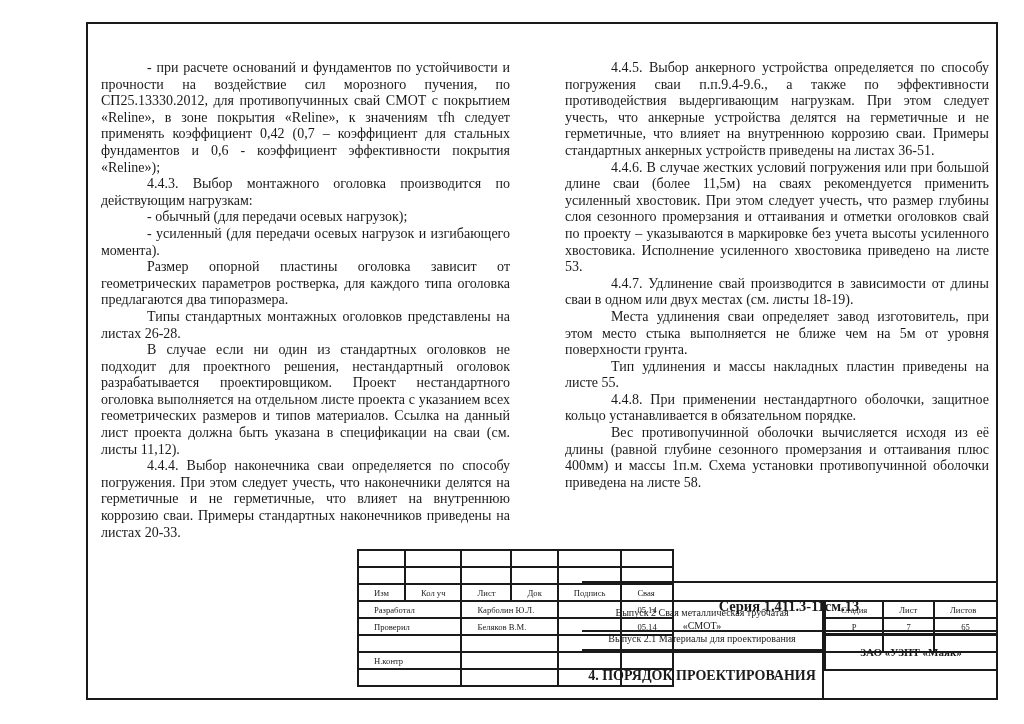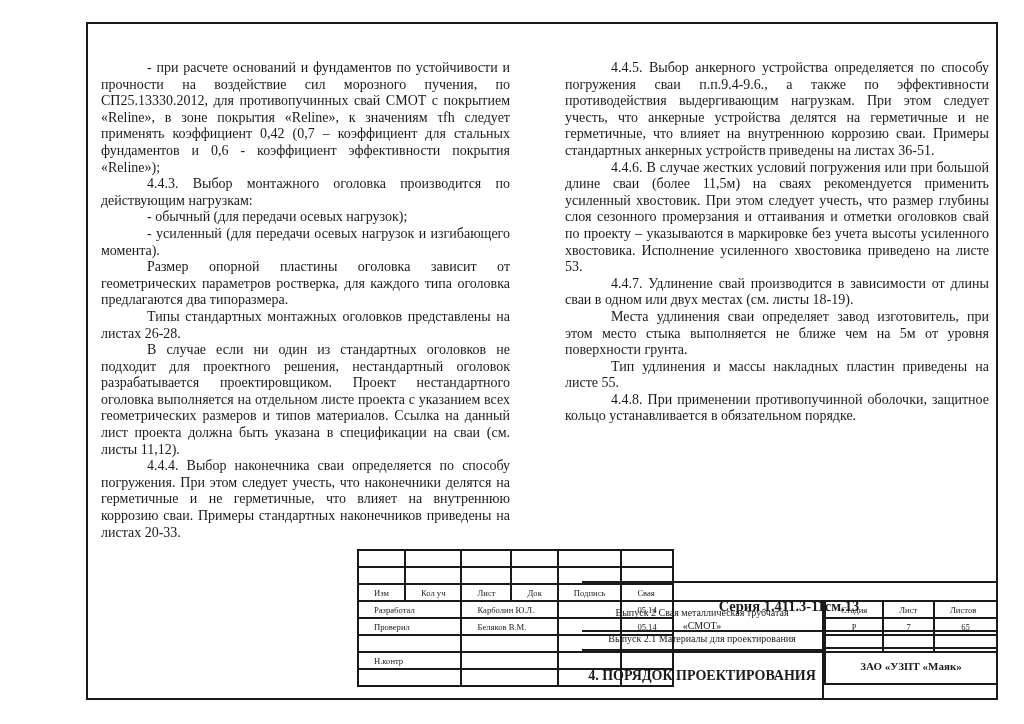--- a/index.html
+++ b/index.html
@@ -23,21 +23,21 @@
   .right-box { position:absolute; box-sizing:border-box; border:2px solid #1a1a1a; }
   .series { left:225px; top:0; width:416px; height:51px; display:flex; align-items:center;
             justify-content:center; font-weight:bold; font-size:14.5px; border-left:none;margin-top:32px; }
   .vyp { left:225px; top:51px; width:242px; height:51px; display:flex; flex-direction:column;
          align-items:center; justify-content:center; font-size:10px; line-height:13px; text-align:center;
          border-left:none; }
   .info-tbl { left:467px; top:51px; }
   .info-tbl td { height:17px; font-size:8.6px; }
   .section { left:225px; top:102px; width:242px; height:49px; display:flex; align-items:center;
              justify-content:center; font-weight:bold; font-size:14px; border-left:none; }
-  .org { left:467px; top:98px; width:174px; height:38px; display:flex; align-items:center;
+  .org { left:467px; top:84px; width:174px; height:38px; display:flex; align-items:center;
          justify-content:center; font-weight:bold; font-size:11px; }
   .c { text-align:center; }
   .r { text-align:right; }
 </style>
 </head>
 <body>
 
 <div class="frame"></div>
 
 <div class="col col-left">
@@ -50,21 +50,22 @@
   <p>В случае если ни один из стандартных оголовков не подходит  для проектного решения, нестандартный оголовок разрабатывается проектировщиком. Проект нестандартного оголовка выполняется на отдельном листе проекта с указанием всех геометрических размеров и типов материалов. Ссылка на данный лист проекта должна быть указана в спецификации на сваи (см. листы 11,12).</p>
   <p>4.4.4. Выбор наконечника сваи определяется по способу погружения. При этом следует учесть, что наконечники делятся на герметичные и не герметичные, что влияет на внутреннюю коррозию сваи. Примеры стандартных наконечников приведены на листах 20-33.</p>
 </div>
 
 <div class="col col-right">
   <p>4.4.5. Выбор анкерного устройства определяется по способу погружения сваи п.п.9.4-9.6., а также по эффективности противодействия выдергивающим нагрузкам. При этом следует учесть, что анкерные устройства делятся на герметичные и не герметичные, что влияет на внутреннюю коррозию сваи. Примеры стандартных анкерных устройств приведены на листах 36-51.</p>
   <p>4.4.6. В случае жестких условий погружения или при большой длине сваи (более 11,5м) на сваях рекомендуется применить усиленный хвостовик. При этом следует учесть, что размер глубины слоя сезонного промерзания и оттаивания и отметки оголовков свай по проекту – указываются в маркировке без учета высоты усиленного хвостовика. Исполнение усиленного хвостовика приведено на листе 53.</p>
   <p>4.4.7. Удлинение свай производится в зависимости от длины сваи в одном или двух местах (см. листы 18-19).</p>
   <p>Места удлинения сваи определяет завод изготовитель, при этом место стыка выполняется не ближе чем на 5м от уровня поверхности грунта.</p>
   <p>Тип удлинения и массы накладных пластин приведены на листе 55.</p>
-  <p>4.4.8. При применении противопучинной оболочки, защитное кольцо устанавливается в обязательном порядке.</p>
+  <p>4.4.8. При применении нестандартного оболочки, защитное кольцо устанавливается в обязательном порядке.</p>
+  <p>Вес противопучинной оболочки вычисляется исходя из её длины (равной глубине сезонного промерзания и оттаивания плюс 400мм) и массы 1п.м. Схема установки противопучинной оболочки приведена на листе 58.</p>
 </div>
 
 <div class="stamp">
   <table class="left-tbl">
     <colgroup>
       <col style="width:35px">
         <col style="width:35px">
         <col style="width:35px">
         <col style="width:35px">
         <col style="width:50px">

